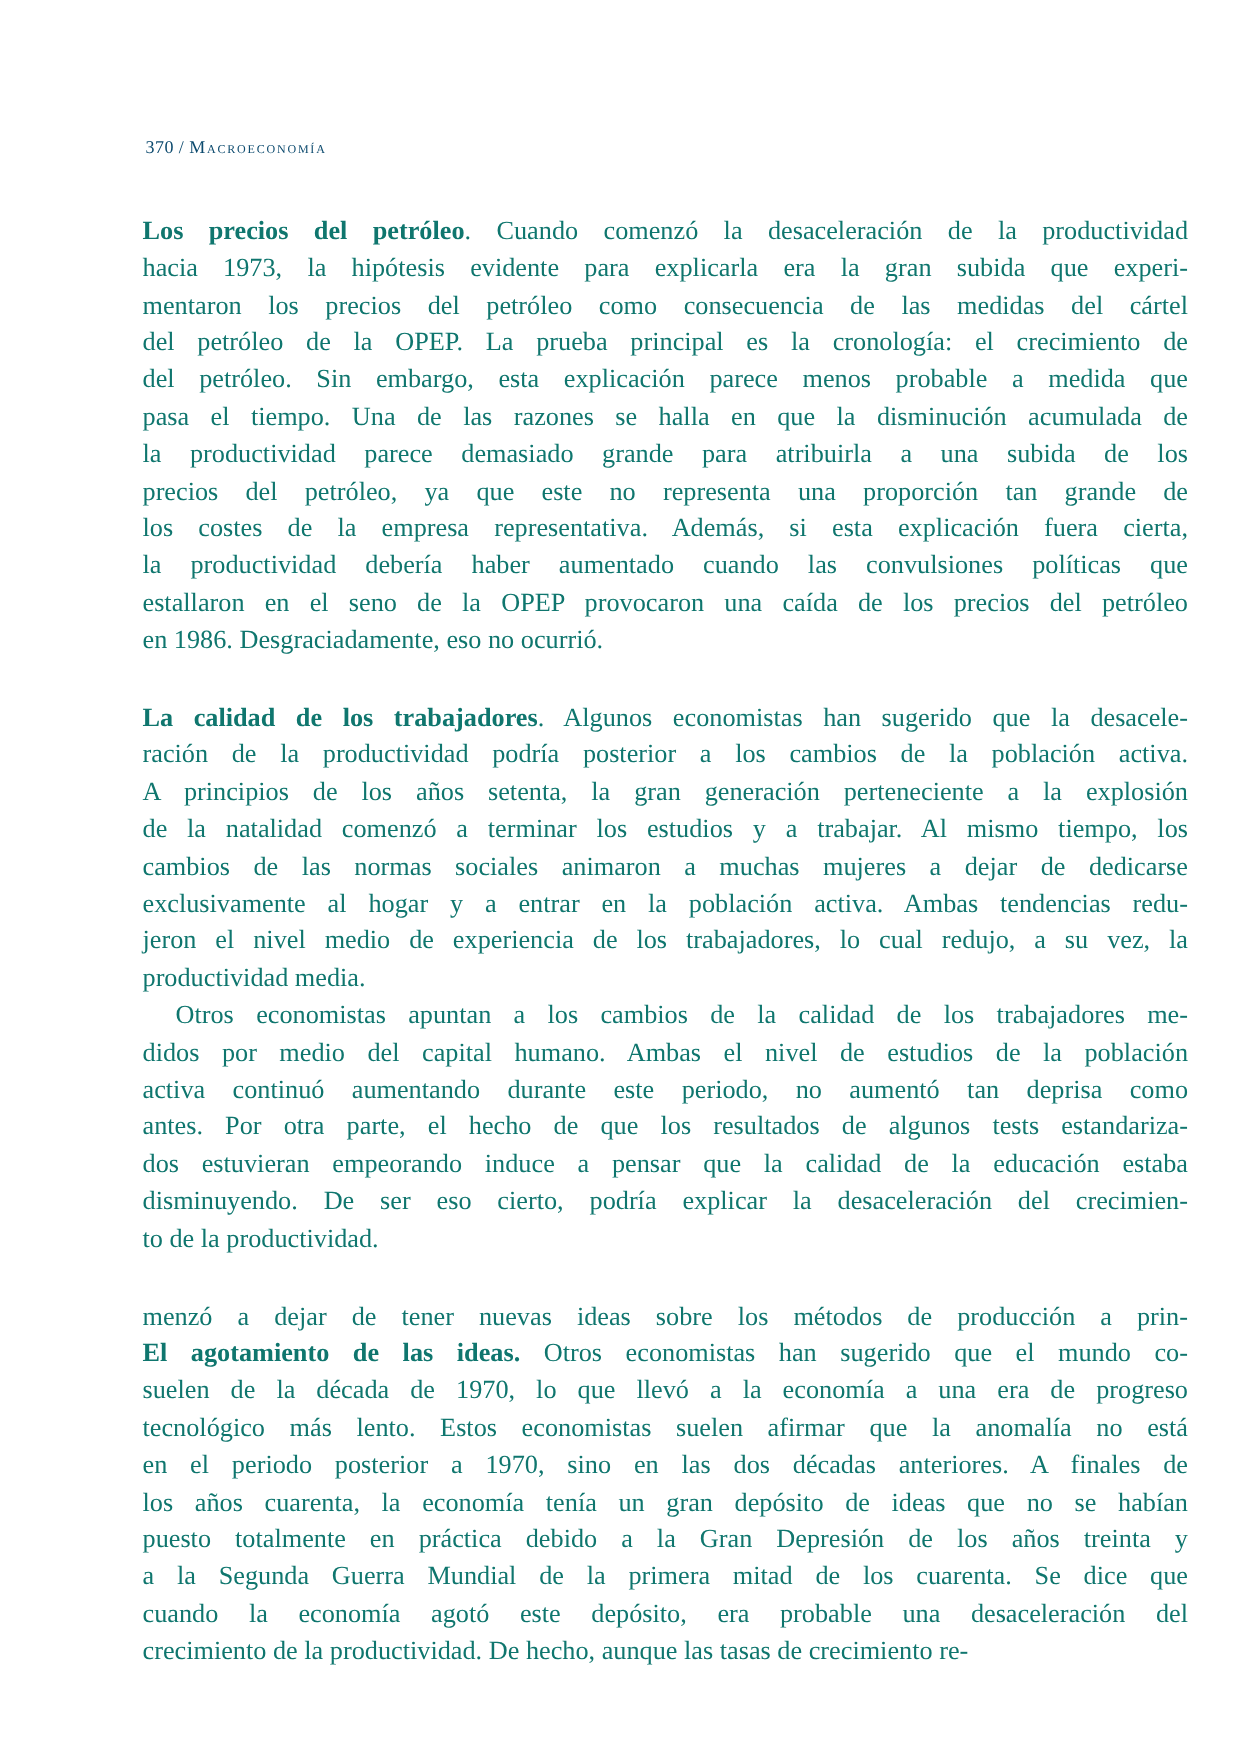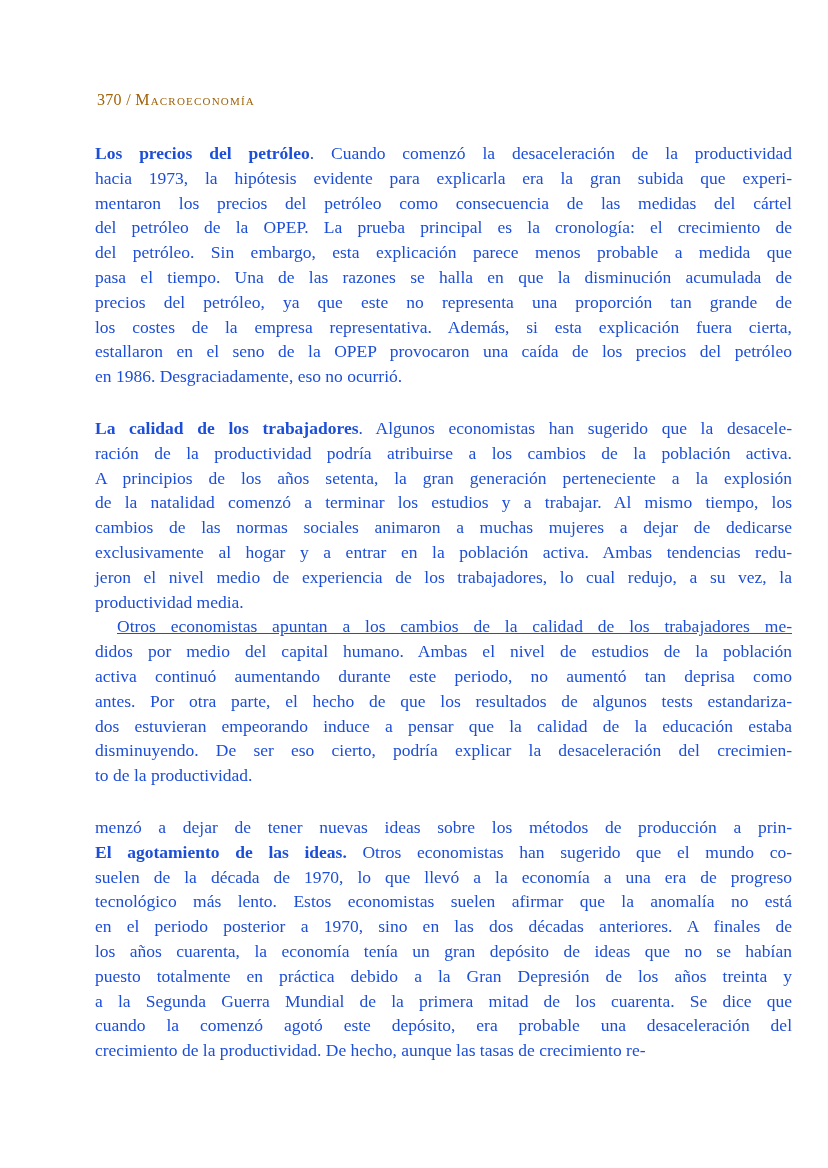--- a/index.html
+++ b/index.html
@@ -16,71 +16,73 @@
   }
   .page {
     position: absolute;
     inset: 0;
     background: #ffffff;
   }
   .running-header {
     position: absolute;
     left: 97px;
     top: 91px;
-    font-size: 16px;
-    color: #a16207;
+    font-size: 12px;
+    color: #0c4a6e;
     letter-spacing: 0.3px;
     white-space: nowrap;
   }
   .running-header .book-title {
     font-variant: small-caps;
     letter-spacing: 1.2px;
   }
   .page-body {
     position: absolute;
     left: 95px;
     top: 141px;
     width: 697px;
-    color: #1d4ed8;
+    color: #0f766e;
     font-size: 17.5px;
   }
   .paragraph { margin: 0; }
   .paragraph.gap-before { margin-top: 27px; }
   .line {
     line-height: 24.8px;
     text-align: justify;
     text-align-last: justify;
   }
   .line.last { text-align-last: left; }
-  .line.indent { text-indent: 22px; text-decoration: underline; }
+  .line.indent { text-indent: 22px; }
   b { font-weight: bold; }
 </style>
 </head>
 <body>
 
 <div class="page">
   <div class="running-header">
     <span>370</span><span> / </span><span class="book-title">Macroeconomía</span>
   </div>
   <main class="page-body">
       <div class="paragraph">
         <div class="line"><b>Los precios del petróleo</b>. Cuando comenzó la desaceleración de la productividad</div>
         <div class="line">hacia 1973, la hipótesis evidente para explicarla era la gran subida que experi-</div>
         <div class="line">mentaron los precios del petróleo como consecuencia de las medidas del cártel</div>
         <div class="line">del petróleo de la OPEP. La prueba principal es la cronología: el crecimiento de</div>
         <div class="line">del petróleo. Sin embargo, esta explicación parece menos probable a medida que</div>
         <div class="line">pasa el tiempo. Una de las razones se halla en que la disminución acumulada de</div>
+        <div class="line">la productividad parece demasiado grande para atribuirla a una subida de los</div>
         <div class="line">precios del petróleo, ya que este no representa una proporción tan grande de</div>
         <div class="line">los costes de la empresa representativa. Además, si esta explicación fuera cierta,</div>
+        <div class="line">la productividad debería haber aumentado cuando las convulsiones políticas que</div>
         <div class="line">estallaron en el seno de la OPEP provocaron una caída de los precios del petróleo</div>
         <div class="line last">en 1986. Desgraciadamente, eso no ocurrió.</div>
       </div>
       <div class="paragraph gap-before">
         <div class="line"><b>La calidad de los trabajadores</b>. Algunos economistas han sugerido que la desacele-</div>
-        <div class="line">ración de la productividad podría atribuirse a los cambios de la población activa.</div>
+        <div class="line">ración de la productividad podría posterior a los cambios de la población activa.</div>
         <div class="line">A principios de los años setenta, la gran generación perteneciente a la explosión</div>
         <div class="line">de la natalidad comenzó a terminar los estudios y a trabajar. Al mismo tiempo, los</div>
         <div class="line">cambios de las normas sociales animaron a muchas mujeres a dejar de dedicarse</div>
         <div class="line">exclusivamente al hogar y a entrar en la población activa. Ambas tendencias redu-</div>
         <div class="line">jeron el nivel medio de experiencia de los trabajadores, lo cual redujo, a su vez, la</div>
         <div class="line last">productividad media.</div>
       </div>
       <div class="paragraph">
         <div class="line indent">Otros economistas apuntan a los cambios de la calidad de los trabajadores me-</div>
         <div class="line">didos por medio del capital humano. Ambas el nivel de estudios de la población</div>
@@ -92,17 +94,17 @@
       </div>
       <div class="paragraph gap-before">
         <div class="line">menzó a dejar de tener nuevas ideas sobre los métodos de producción a prin-</div>
         <div class="line"><b>El agotamiento de las ideas.</b> Otros economistas han sugerido que el mundo co-</div>
         <div class="line">suelen de la década de 1970, lo que llevó a la economía a una era de progreso</div>
         <div class="line">tecnológico más lento. Estos economistas suelen afirmar que la anomalía no está</div>
         <div class="line">en el periodo posterior a 1970, sino en las dos décadas anteriores. A finales de</div>
         <div class="line">los años cuarenta, la economía tenía un gran depósito de ideas que no se habían</div>
         <div class="line">puesto totalmente en práctica debido a la Gran Depresión de los años treinta y</div>
         <div class="line">a la Segunda Guerra Mundial de la primera mitad de los cuarenta. Se dice que</div>
-        <div class="line">cuando la comenzó agotó este depósito, era probable una desaceleración del</div>
+        <div class="line">cuando la economía agotó este depósito, era probable una desaceleración del</div>
         <div class="line last">crecimiento de la productividad. De hecho, aunque las tasas de crecimiento re-</div>
       </div>
     </main>
 </div>
 
 </body></html>

